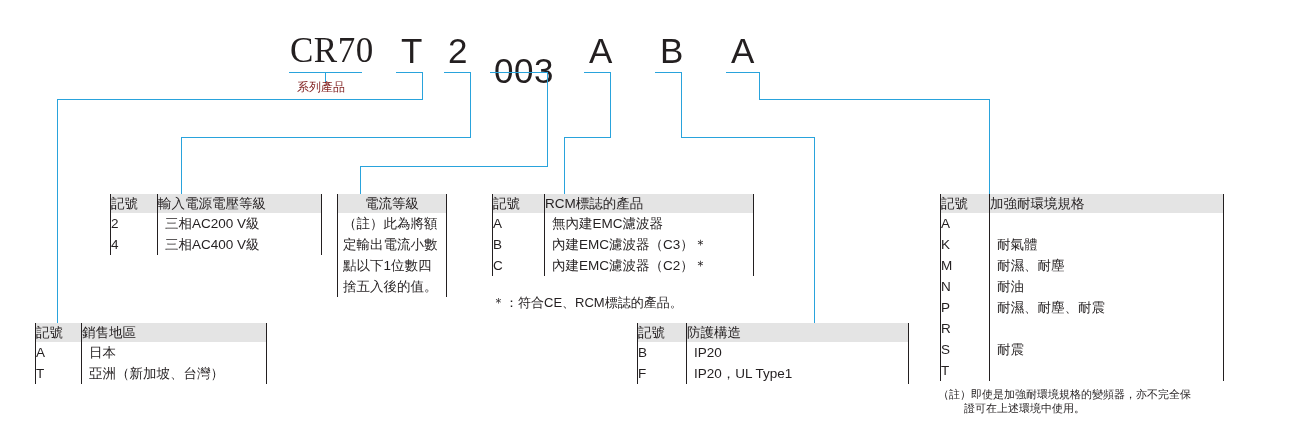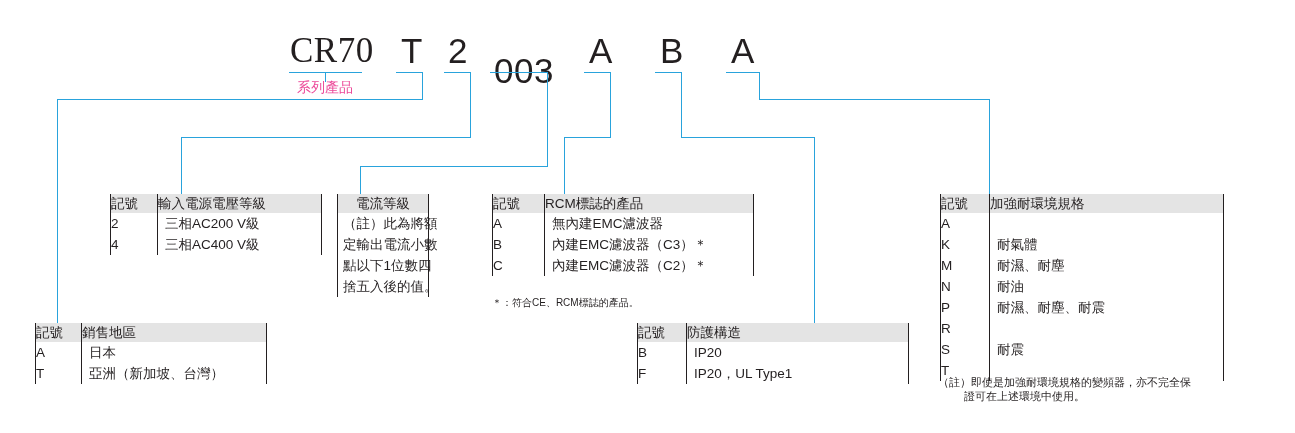--- a/index.html
+++ b/index.html
@@ -21,23 +21,23 @@
   .model-char {
     position: absolute;
     font-size: 35px;
     line-height: 35px;
     letter-spacing: 0.5px;
     color: #231f20;
     white-space: nowrap;
   }
   .series-label {
     position: absolute;
-    font-size: 14px;
+    font-size: 12px;
     line-height: 16px;
-    color: #ec4899;
+    color: #7f1d1d;
     white-space: nowrap;
   }
 
   
   .hline {
     position: absolute;
     height: 0;
     border-top: 1.6px solid #29a3dc;
   }
   .vline {
@@ -94,21 +94,21 @@
   }
   .tbl .note-hdr {
     background: #e4e4e4;
     font-size: 13.5px;
     line-height: 19px;
     text-align: center;
   }
 
   .footnote {
     position: absolute;
-    font-size: 10px;
+    font-size: 13px;
     line-height: 15px;
     color: #231f20;
     white-space: nowrap;
   }
   .footnote-block {
     position: absolute;
     font-size: 11px;
     line-height: 14px;
     color: #231f20;
     white-space: nowrap;
@@ -172,21 +172,21 @@
     <div class="row">
       <div class="c-code" style="width:47px;">2</div>
       <div class="c-desc">三相AC200 V級</div>
     </div>
     <div class="row">
       <div class="c-code" style="width:47px;">4</div>
       <div class="c-desc">三相AC400 V級</div>
     </div>
   </div>
 
-  <div class="tbl" style="left:337px; top:194px; width:92px;">
+  <div class="tbl" style="left:337px; top:194px; width:110px;">
     <div class="note-hdr">電流等級</div>
     <div class="note-line">（註）此為將額</div>
     <div class="note-line">定輸出電流小數</div>
     <div class="note-line">點以下1位數四</div>
     <div class="note-line">捨五入後的值。</div>
   </div>
 
   <div class="tbl" style="left:492px; top:194px; width:262px;">
     <div class="hdr">
       <div class="c-code" style="width:52px;">記號</div>
@@ -235,21 +235,21 @@
       <div class="c-code" style="width:49px;">R</div>
     </div>
     <div class="row">
       <div class="c-code" style="width:49px;">S</div>
       <div class="c-desc">耐震</div>
     </div>
     <div class="row">
       <div class="c-code" style="width:49px;">T</div>
     </div>
   </div>
-  <div class="footnote-block" style="left:938px; top:375px;">
+  <div class="footnote-block" style="left:938px; top:387px;">
     <div>（註）即使是加強耐環境規格的變頻器，亦不完全保</div>
     <div class="fn-indent">證可在上述環境中使用。</div>
   </div>
 
   <div class="tbl" style="left:35px; top:323px; width:232px;">
     <div class="hdr">
       <div class="c-code" style="width:46px;">記號</div>
       <div class="c-desc">銷售地區</div>
     </div>
     <div class="row">

